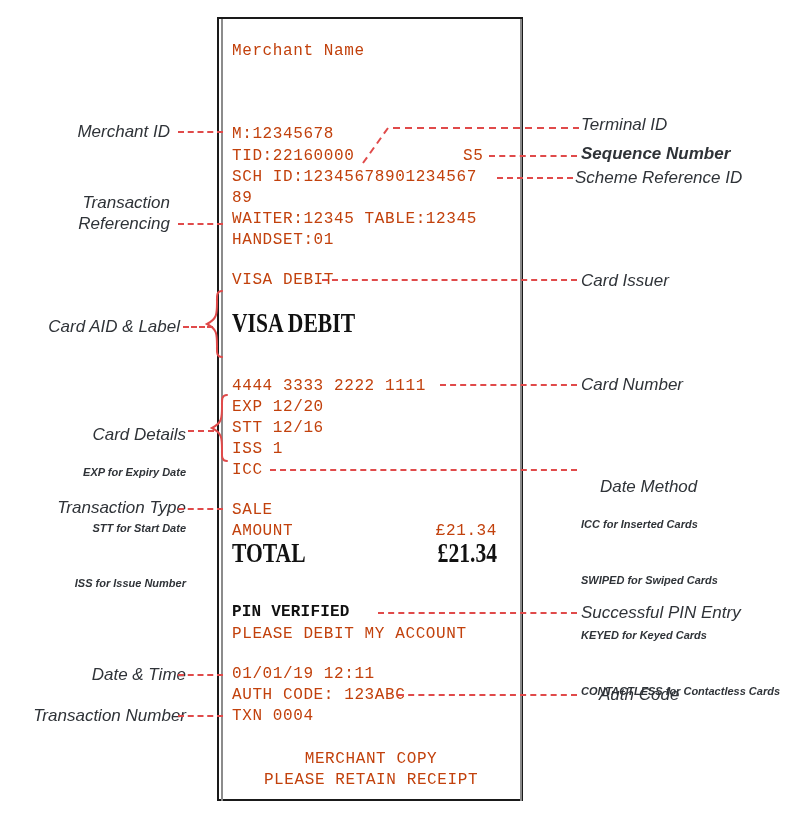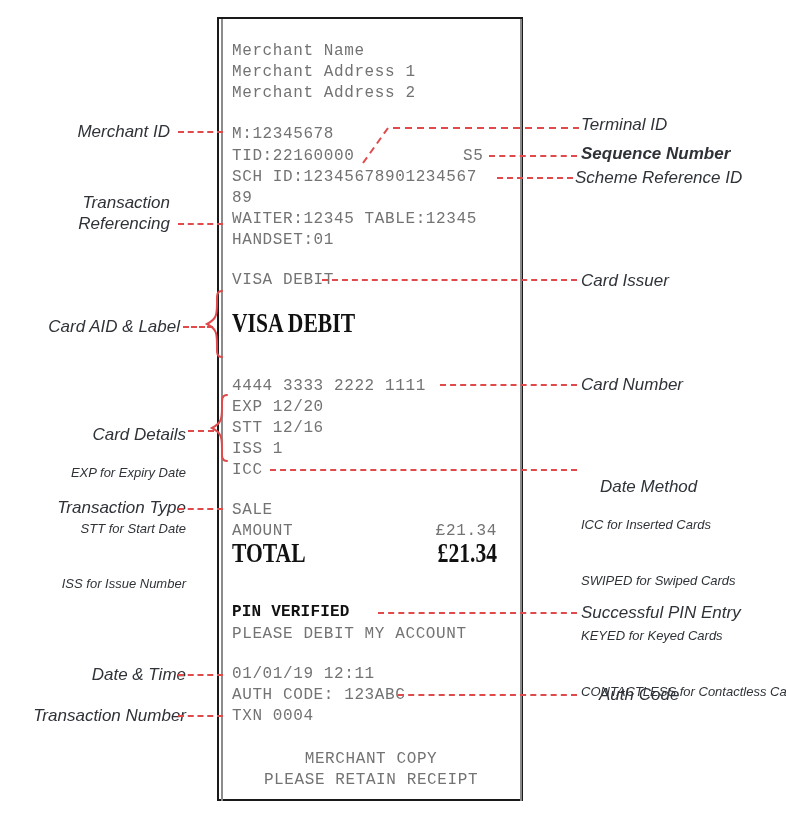--- a/index.html
+++ b/index.html
@@ -40,21 +40,21 @@
   }
   .rail.left  { left: 221px; }
   .rail.right { left: 520px; }
 
   
   .rtext {
     position: absolute;
     font-family: "Liberation Mono", "DejaVu Sans Mono", monospace;
     font-size: 16px;
     letter-spacing: 0.6px;
-    color: #737373;
+    color: #c2410c;
     white-space: pre;
     line-height: 21px;
   }
   .rtext.bold   { font-weight: bold; color: #111111; letter-spacing: 0.2px; }
   .rtext.big {
     font-family: "Liberation Serif", "DejaVu Serif", serif;
     font-size: 27px;
     font-weight: bold;
     color: #111111;
     letter-spacing: 0px;
@@ -81,24 +81,25 @@
     font-style: italic;
     font-size: 17px;
     color: #2f3338;
     white-space: pre;
     line-height: 21px;
   }
   .anno.rightcol { text-align: left; }
   .anno.leftcol  { text-align: right; }
   .anno .sub {
     display: block;
-    font-size: 13px;
+    font-size: 11px;
     line-height: 13.5px;
     color: #2f3338;
     font-style: italic;
+    font-weight: bold;
   }
 
   
   .leader {
     position: absolute;
     height: 0;
     border-top: 2px dashed #e8ararar;
     border-top: 2px dashed #e04a4a;
   }
   .diag {
@@ -113,22 +114,20 @@
 <body>
 
 <div id="canvas">
 
   <div id="receipt"></div>
 
   <div class="rail left"></div>
   <div class="rail right"></div>
 
   <div class="rtext" style="left:232px; top:41px;">Merchant Name</div>
-  <div class="rtext" style="left:232px; top:62px;">Merchant Address 1</div>
-  <div class="rtext" style="left:232px; top:83px;">Merchant Address 2</div>
 
   <div class="rtext" style="left:232px; top:124px;">M:12345678</div>
   <div class="rtext" style="left:232px; top:146px;">TID:22160000</div>
   <div class="rtext" style="left:463px; top:146px;">S5</div>
   <div class="rtext" style="left:232px; top:167px;">SCH ID:12345678901234567</div>
   <div class="rtext" style="left:232px; top:188px;">89</div>
 
   <div class="rtext" style="left:232px; top:209px;">WAITER:12345 TABLE:12345</div>
   <div class="rtext" style="left:232px; top:230px;">HANDSET:01</div>
 

